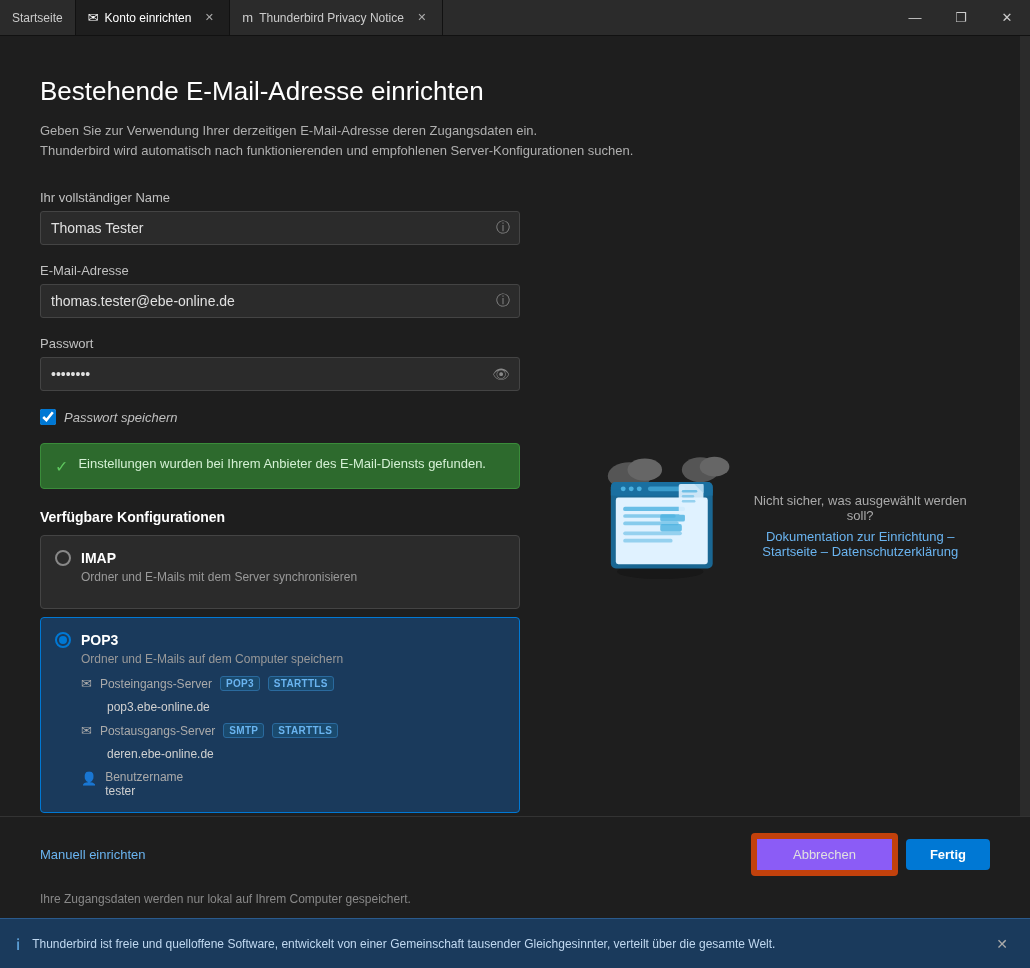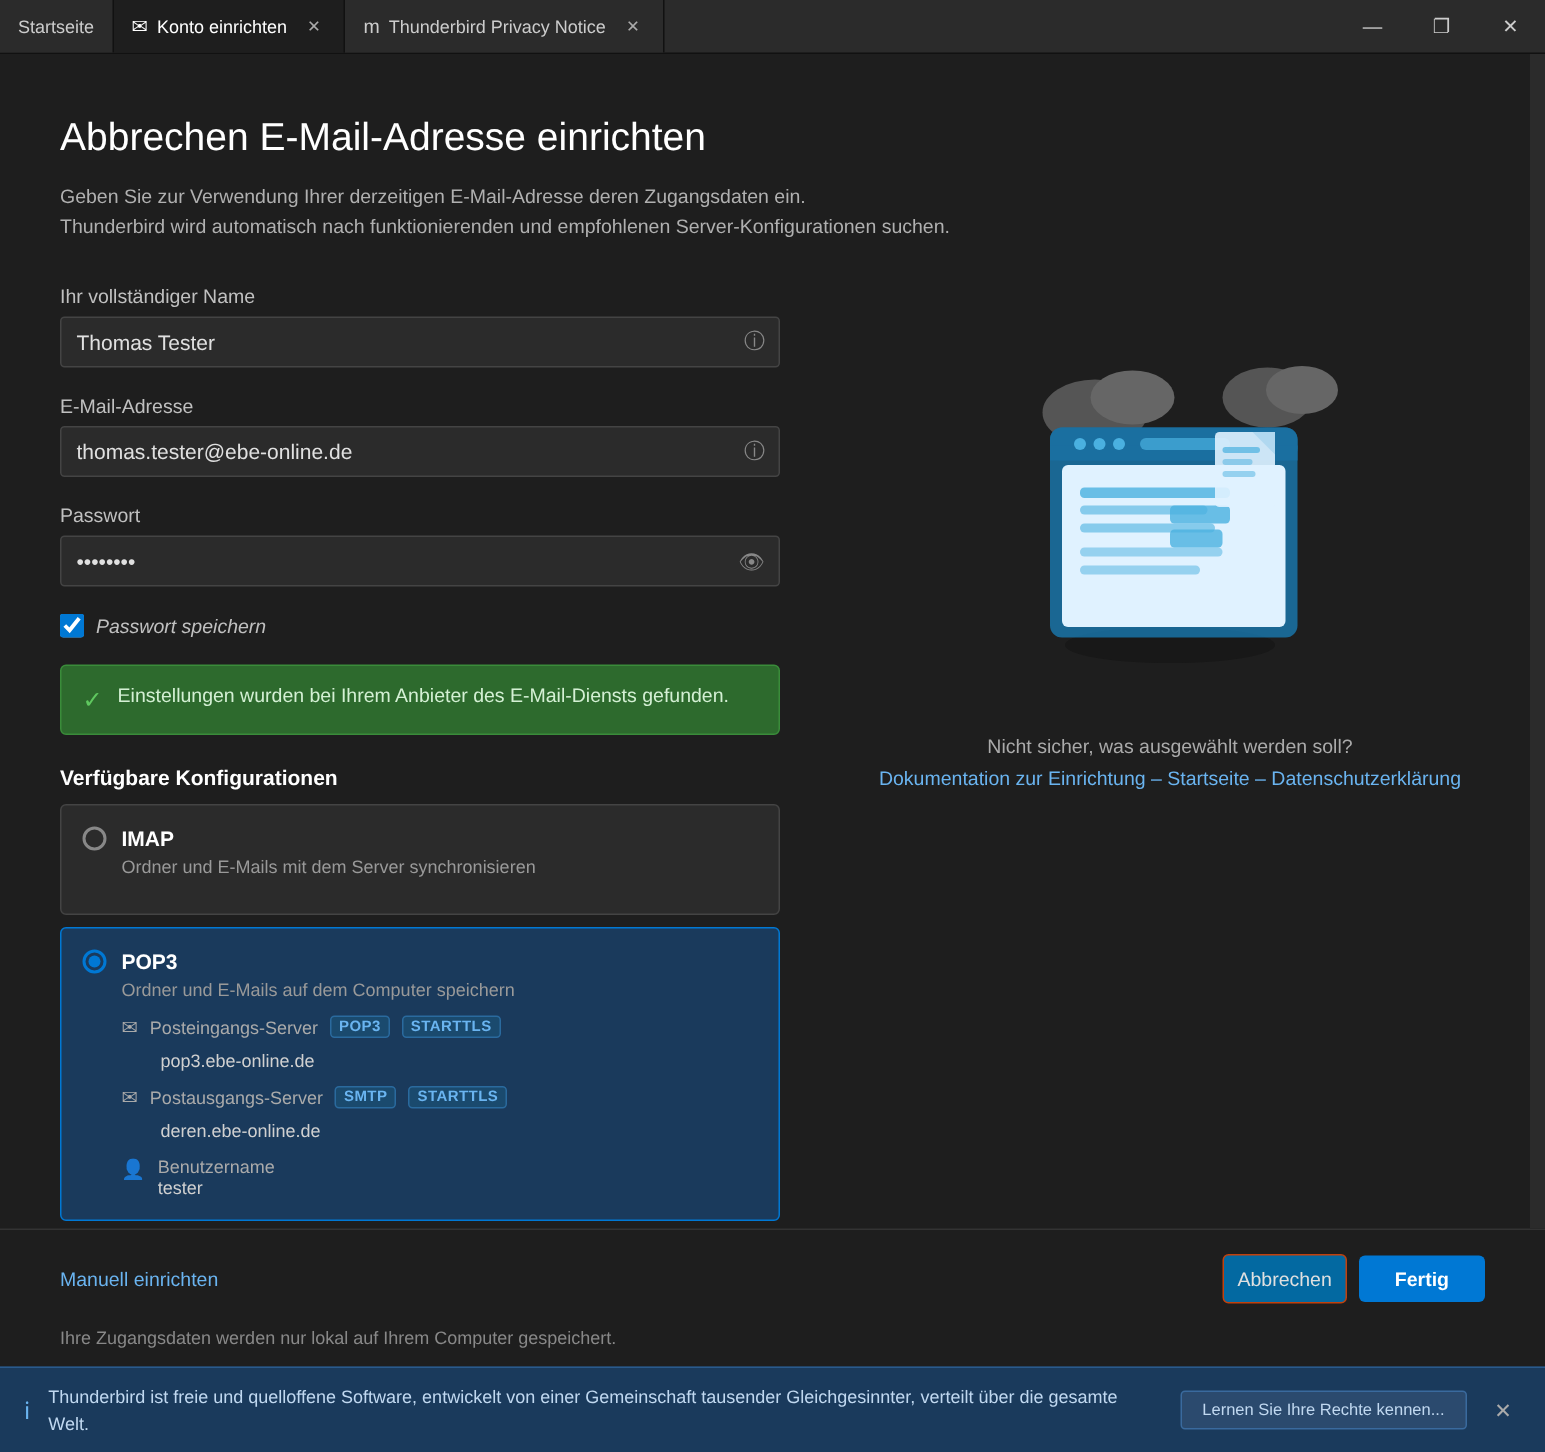--- a/index.html
+++ b/index.html
@@ -99,21 +99,21 @@
     .two-col {
       display: flex;
       gap: 60px;
     }
     .left-col {
       flex: 0 0 480px;
     }
     .right-col {
       flex: 1;
       display: flex;
-      flex-direction: column;
+      flex-direction: row;
       align-items: center;
       padding-top: 20px;
     }
 
     .field-group {
       margin-bottom: 18px;
     }
     .field-label {
       font-size: 13px;
       color: #c0c0c0;
@@ -298,25 +298,25 @@
       font-size: 13px;
       color: #6ab4f0;
       background: none;
       border: none;
       cursor: pointer;
       padding: 0;
       text-decoration: none;
     }
     .btn-spacer { flex: 1; }
     .btn-cancel {
-      background: #0369a1;
+      background: #8b5cf6;
       color: #e0e0e0;
-      border: 1px solid #c2410c;
+      border: 6px solid #c2410c;
       border-radius: 4px;
-      padding: 8px 9px;
+      padding: 8px 36px;
       font-size: 13px;
       cursor: pointer;
       margin-right: 8px;
     }
     .btn-primary {
       background: #0078d4;
       color: #fff;
       border: none;
       border-radius: 4px;
       padding: 8px 24px;
@@ -390,21 +390,21 @@
   <div class="titlebar-controls">
     <div class="titlebar-btn">—</div>
     <div class="titlebar-btn">❐</div>
     <div class="titlebar-btn close">✕</div>
   </div>
 </div>
 
 <div class="main-content">
   <div class="content-area">
 
-    <h1 class="page-title">Abbrechen E-Mail-Adresse einrichten</h1>
+    <h1 class="page-title">Bestehende E-Mail-Adresse einrichten</h1>
     <p class="page-subtitle">
       <span>Geben Sie zur Verwendung Ihrer derzeitigen E-Mail-Adresse deren Zugangsdaten ein.</span><br>
       <span>Thunderbird wird automatisch nach funktionierenden und empfohlenen Server-Konfigurationen suchen.</span>
     </p>
 
     <div class="two-col">
 
       <div class="left-col">
 
         <div class="field-group">
@@ -554,15 +554,14 @@
   <button class="btn-primary">Fertig</button>
 </div>
 
 <div class="footer-note">
   <span>Ihre Zugangsdaten werden nur lokal auf Ihrem Computer gespeichert.</span>
 </div>
 
 <div class="info-bar">
   <span class="info-bar-icon">ℹ</span>
   <span class="info-bar-text">Thunderbird ist freie und quelloffene Software, entwickelt von einer Gemeinschaft tausender Gleichgesinnter, verteilt über die gesamte Welt.</span>
-  <button class="info-bar-btn">Lernen Sie Ihre Rechte kennen...</button>
   <span class="info-bar-close">✕</span>
 </div>
 
 </body></html>

